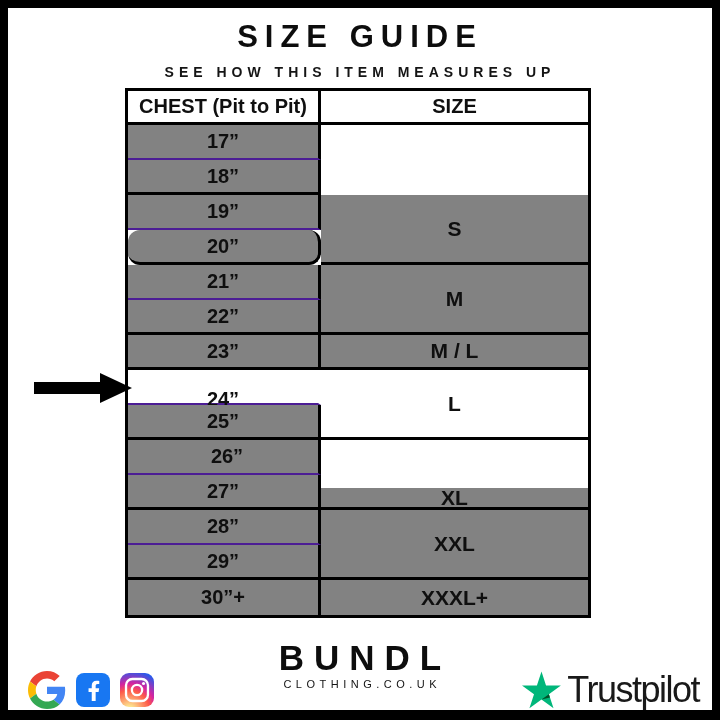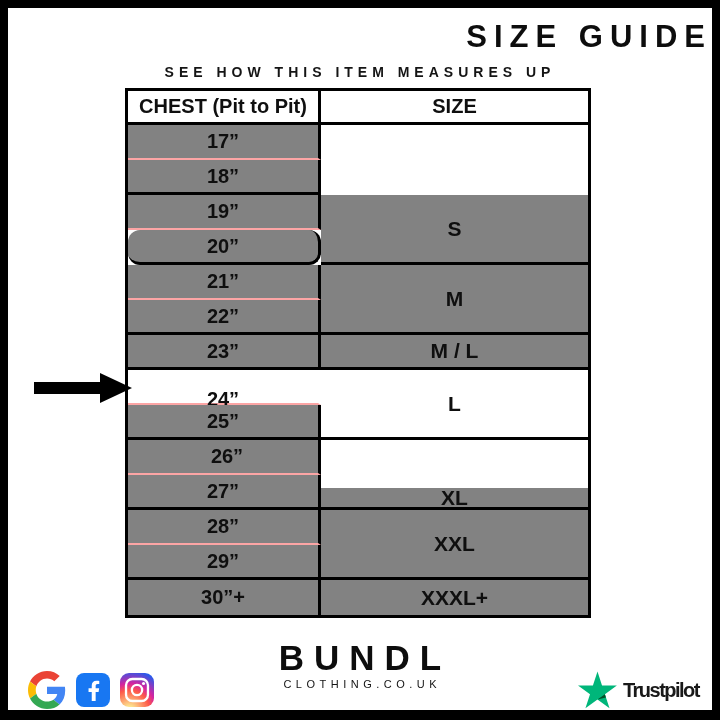--- a/index.html
+++ b/index.html
@@ -3,21 +3,21 @@
 <meta charset="utf-8">
 <style>
   html,body{margin:0;padding:0;background:#e9e9e9;}
   .page{
     width:720px;height:720px;box-sizing:border-box;position:relative;
     background:#fff;border:8px solid #000;border-bottom-width:10px;
     font-family:"Liberation Sans", sans-serif;color:#111;overflow:hidden;
   }
   
   .title{
-    position:absolute;top:11px;left:0;right:0;text-align:right;
+    position:absolute;top:11px;left:0;right:0;text-align:center;
     font-size:31px;font-weight:800;letter-spacing:7px;color:#0d0d0d;
   }
   .subtitle{
     position:absolute;top:56px;left:0;right:0;text-align:center;
     font-size:14px;font-weight:700;letter-spacing:5px;color:#141414;
   }
   
   .size-table{
     position:absolute;left:117px;top:80px;width:460px;
     border:3px solid #000;background:#fff;
@@ -27,38 +27,38 @@
   .cell{
     display:flex;align-items:center;justify-content:center;
     font-weight:700;font-size:20px;color:#0f0f0f;box-sizing:border-box;
   }
   .th{background:#fff;border-bottom:3px solid #000;font-size:20px;}
   .th.first{border-right:3px solid #000;}
   .chest{border-right:3px solid #000;}
   .chest.no-divider{border-right-color:#fff;}
   .grey{background:var(--row_grey,#828282);}
   .white{background:#fff;}
-  .sep{border-bottom:2px solid #fca5a5;text-align:right;}
+  .sep{border-bottom:2px solid #4c1d95;text-align:right;}
   .gend{border-bottom:3px solid #000;}
   .size{font-size:21px;}
   
   .arrow{position:absolute;left:26px;top:364px;}
   
   .footer-left{position:absolute;left:20px;top:662px;display:flex;align-items:center;gap:10px;height:40px;}
   .icon-btn{display:flex;align-items:center;justify-content:center;}
   .ig-wrap{
     width:34px;height:34px;border-radius:9px;
     background:radial-gradient(circle at 28% 110%, #fdf497 0%, #fdf497 5%, #fd5949 45%, #d6249f 60%, #285AEB 90%);
     display:flex;align-items:center;justify-content:center;
   }
   .brand{position:absolute;left:0;right:0;top:632px;text-align:center;}
   .brand-name{font-size:35px;font-weight:800;letter-spacing:10px;text-indent:10px;color:#0d0d0d;line-height:1.0;}
   .brand-sub{font-size:11px;font-weight:400;letter-spacing:4.5px;text-indent:4.5px;color:#141414;margin-top:3px;}
   .trustpilot{position:absolute;right:13px;top:662px;display:flex;align-items:center;gap:6px;height:40px;}
-  .tp-label{font-size:20px;font-weight:700;letter-spacing:-1.5px;color:var(--tp_text,#191919);}
+  .tp-label{font-size:36px;font-weight:400;letter-spacing:-1.5px;color:var(--tp_text,#191919);}
 </style>
 </head>
 <body>
 
 <div class="page">
 
   <div class="title">SIZE GUIDE</div>
   <div class="subtitle">SEE HOW THIS ITEM MEASURES UP</div>
 
   <div class="size-table" id="size-table">

